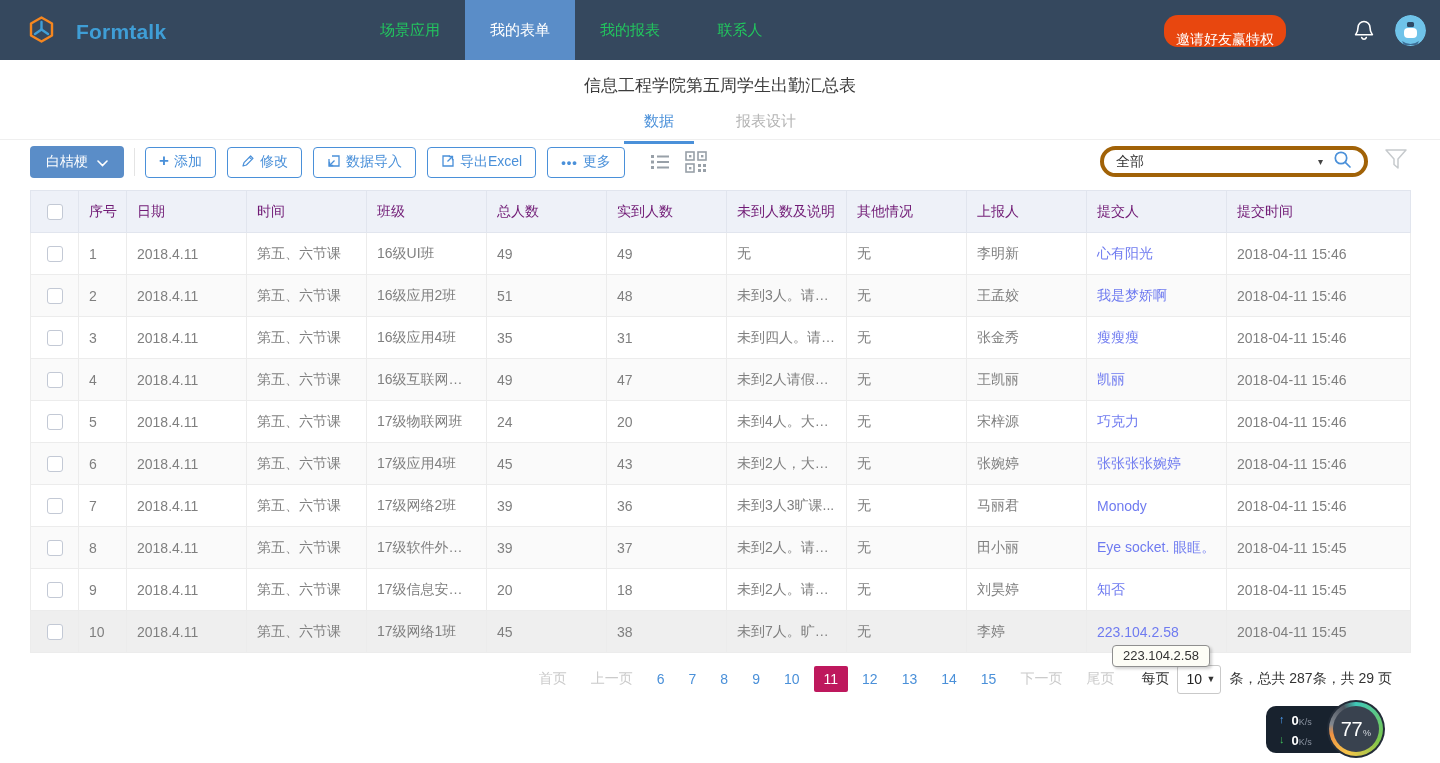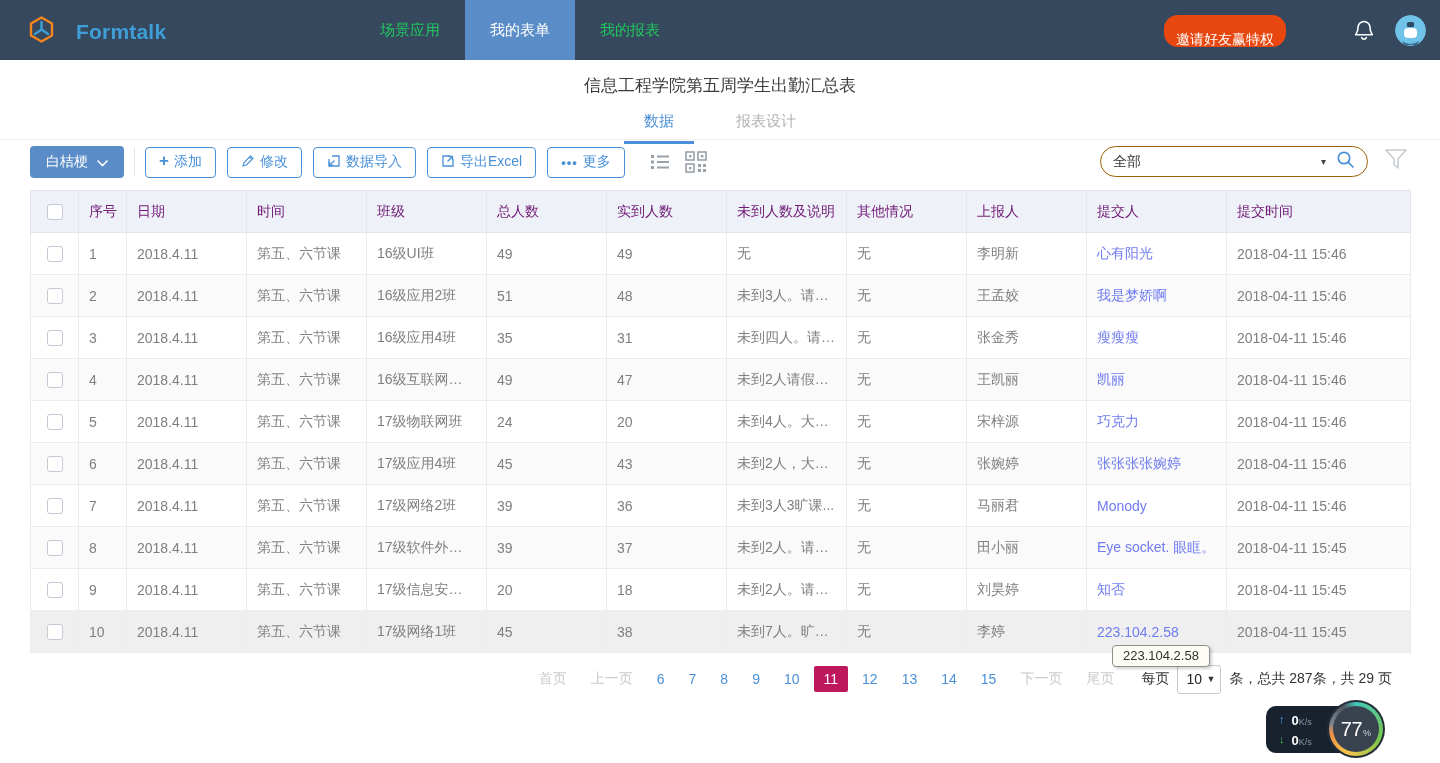--- a/index.html
+++ b/index.html
@@ -26,21 +26,21 @@
   .section-divider{position:absolute;top:139px;left:0;width:1440px;height:1px;background:#efefef}
 
   
   .toolbar{position:absolute;top:146px;left:30px;width:1380px;height:32px;display:flex;align-items:center}
   .btn-primary{height:32px;min-width:94px;background:#5a8dc8;color:#fff;border:none;border-radius:4px;font-size:14px;display:flex;align-items:center;justify-content:center;gap:9px;cursor:pointer;padding:0 12px}
   .tb-divider{width:1px;height:28px;background:#e4e4e4;margin:0 10px}
   .btn-outline{height:31px;padding:0 13px;border:1px solid #4a90d9;background:#fff;color:#4a90d9;font-size:14px;border-radius:4px;display:flex;align-items:center;gap:5px;margin-right:11px;cursor:pointer;white-space:nowrap}
   .btn-outline .plus{font-size:17px;font-weight:bold;margin-top:-2px}
   .btn-outline .dots{font-size:13px;font-weight:bold;letter-spacing:1px}
   .tb-icon{margin-left:14px;cursor:pointer;display:inline-flex}
-  .search-pill{position:absolute;left:1070px;top:0;width:268px;height:31px;border:1px solid #a16207;border-radius:16px;background:#fff;display:flex;align-items:center;padding:0 12px;gap:10px;cursor:text}
+  .search-pill{position:absolute;left:1070px;top:0;width:268px;height:31px;border:4px solid #a16207;border-radius:16px;background:#fff;display:flex;align-items:center;padding:0 12px;gap:10px;cursor:text}
   .search-value{flex:1;font-size:14px;color:#333}
   .search-caret{font-size:10px;color:#444;cursor:pointer}
   .funnel{position:absolute;left:1354px;top:2px;cursor:pointer}
 
   
   .table-wrap{position:absolute;top:190px;left:30px;width:1380px}
   table{border-collapse:collapse;table-layout:fixed;width:1380px;font-size:14px}
   th{height:42px;background:#eef1f8;color:#701a75;font-weight:normal;text-align:left;padding:0 10px;border:1px solid #e1e5ee;white-space:nowrap;overflow:hidden}
   td{height:42px;color:#7f7f7f;padding:0 10px;border:1px solid #ececec;white-space:nowrap;overflow:hidden;text-overflow:ellipsis;background:#fff}
   tr.alt td{background:#fafafa}
@@ -91,20 +91,21 @@
           <line x1="13.5" y1="13.5" x2="20" y2="18"></line>
         </g>
       </svg>
     </span>
     <span class="logo-text">Formtalk</span>
   </div>
   <nav class="nav-items">
     <div class="nav-item">场景应用</div>
     <div class="nav-item active">我的表单</div>
     <div class="nav-item">我的报表</div>
+    <div class="nav-item">联系人</div>
   </nav>
   <button class="invite-btn">邀请好友赢特权</button>
   <span class="bell">
     <svg width="24" height="26" viewBox="0 0 24 26">
       <path d="M12 3.5 a6 6 0 0 1 6 6 c0 4.4 1.6 6 2.4 7.2 H3.6 C4.4 15.5 6 13.9 6 9.5 a6 6 0 0 1 6-6 Z" fill="none" stroke="#fff" stroke-width="1.6" stroke-linejoin="round"></path>
       <path d="M9.7 19.5 a2.4 2.4 0 0 0 4.6 0" fill="none" stroke="#fff" stroke-width="1.6" stroke-linecap="round"></path>
     </svg>
   </span>
   <span class="avatar">
     <svg width="31" height="31" viewBox="0 0 31 31">

